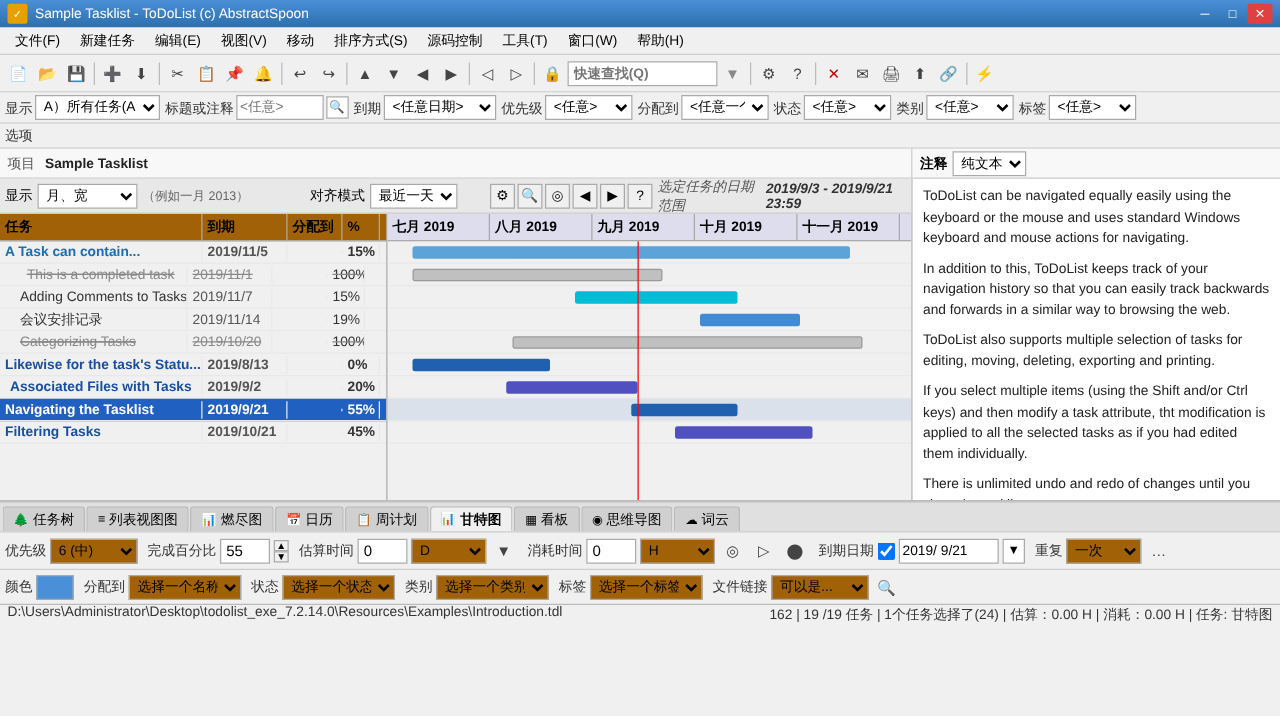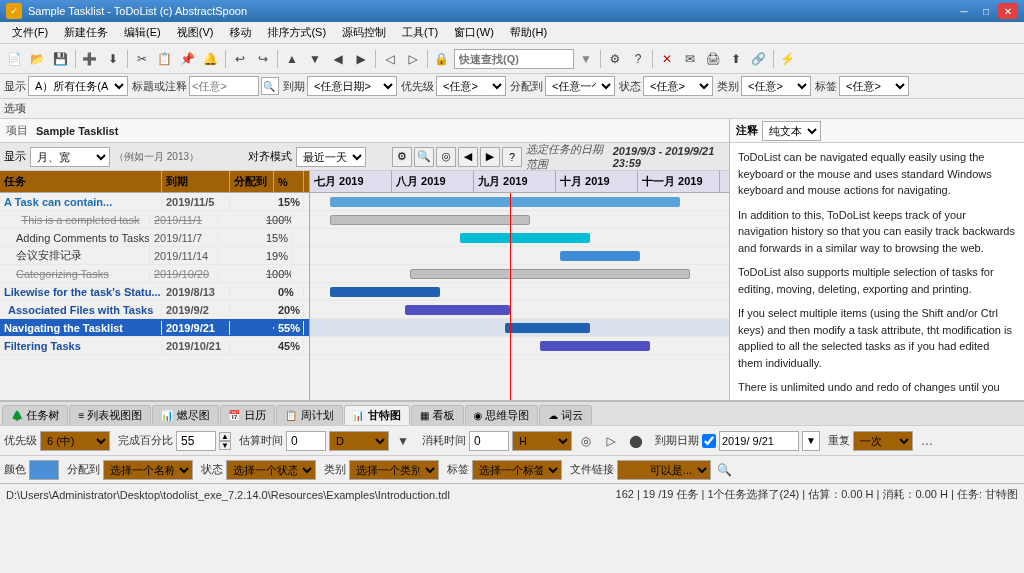--- a/index.html
+++ b/index.html
@@ -87,21 +87,21 @@
     .props-bar2 { background: #f0f0f0; height: 28px; display: flex; align-items: center; padding: 2px 4px; border-top: 1px solid #ccc; gap: 8px; flex-wrap: wrap; }
     .prop-group { display: flex; align-items: center; gap: 3px; }
     .prop-label { font-size: 11px; color: #333; white-space: nowrap; }
     .prop-select { height: 20px; border: 1px solid #aaa; font-size: 11px; padding: 0 2px; background: #a16207; min-width: 60px; }
     .prop-input { height: 20px; border: 1px solid #aaa; font-size: 12px; padding: 0 4px; background: white; width: 50px; }
     .prop-spin { display: flex; flex-direction: column; }
     .spin-btn { width: 12px; height: 9px; display: flex; align-items: center; justify-content: center; font-size: 8px; cursor: pointer; border: 1px solid #aaa; background: #f0f0f0; }
     .color-swatch { width: 30px; height: 20px; border: 1px solid #aaa; background: #4a90d9; display: inline-block; }
 
     
-    .status-bar { background: #f0f0f0; height: 22px; display: flex; align-items: center; padding: 0 6px; border-top: 1px solid #bbb; font-size: 11px; color: #333; gap: 8px; overflow: hidden; }
+    .status-bar { background: #f0f0f0; height: 22px; display: flex; padding: 0 6px; border-top: 1px solid #bbb; font-size: 11px; color: #333; gap: 8px; overflow: hidden; }
     .status-path { flex: 1; overflow: hidden; white-space: nowrap; }
     .status-info { white-space: nowrap; }
 
     
     ::-webkit-scrollbar { width: 8px; height: 8px; }
     ::-webkit-scrollbar-track { background: #f0f0f0; }
     ::-webkit-scrollbar-thumb { background: #bbb; border-radius: 4px; }
 
     .date-input { height: 20px; width: 80px; border: 1px solid #aaa; font-size: 11px; padding: 0 2px; background: white; }
     .date-btn { width: 18px; height: 20px; border: 1px solid #aaa; background: white; display: flex; align-items: center; justify-content: center; font-size: 10px; cursor: pointer; }
@@ -500,21 +500,21 @@
     </select>
   </div>
   <div class="prop-group">
     <span class="prop-label">标签</span>
     <select class="prop-select" style="width:90px;">
       <option>选择一个标签</option>
     </select>
   </div>
   <div class="prop-group">
     <span class="prop-label">文件链接</span>
-    <select class="prop-select" style="width:94px;text-align:right;">
+    <select class="prop-select" style="width:78px;">
       <option>可以是...</option>
     </select>
     <div class="tb-btn">🔍</div>
   </div>
 </div>
 
 <div class="status-bar">
   <span class="status-path">D:\Users\Administrator\Desktop\todolist_exe_7.2.14.0\Resources\Examples\Introduction.tdl</span>
   <span class="status-info">162 | 19 /19 任务 | 1个任务选择了(24) | 估算：0.00 H | 消耗：0.00 H | 任务: 甘特图</span>
 </div>

